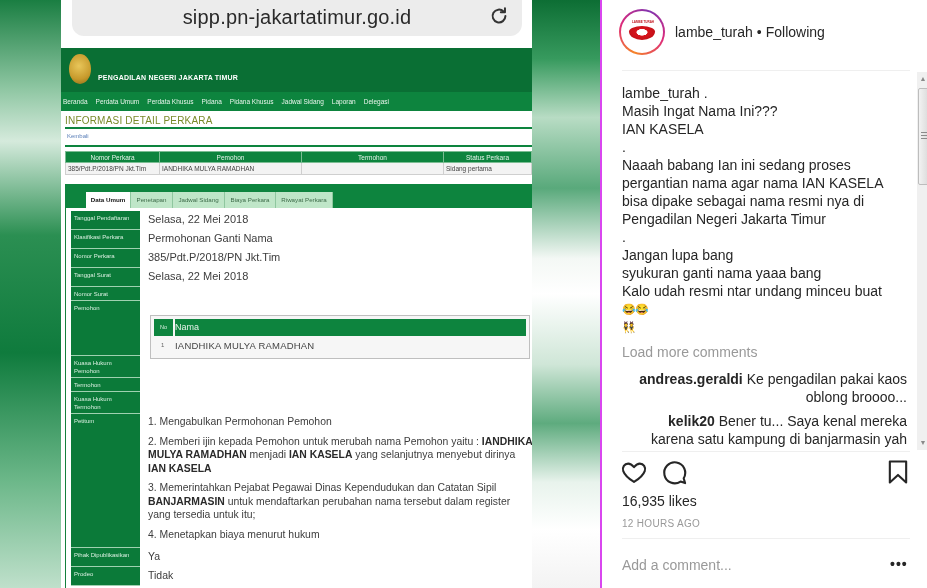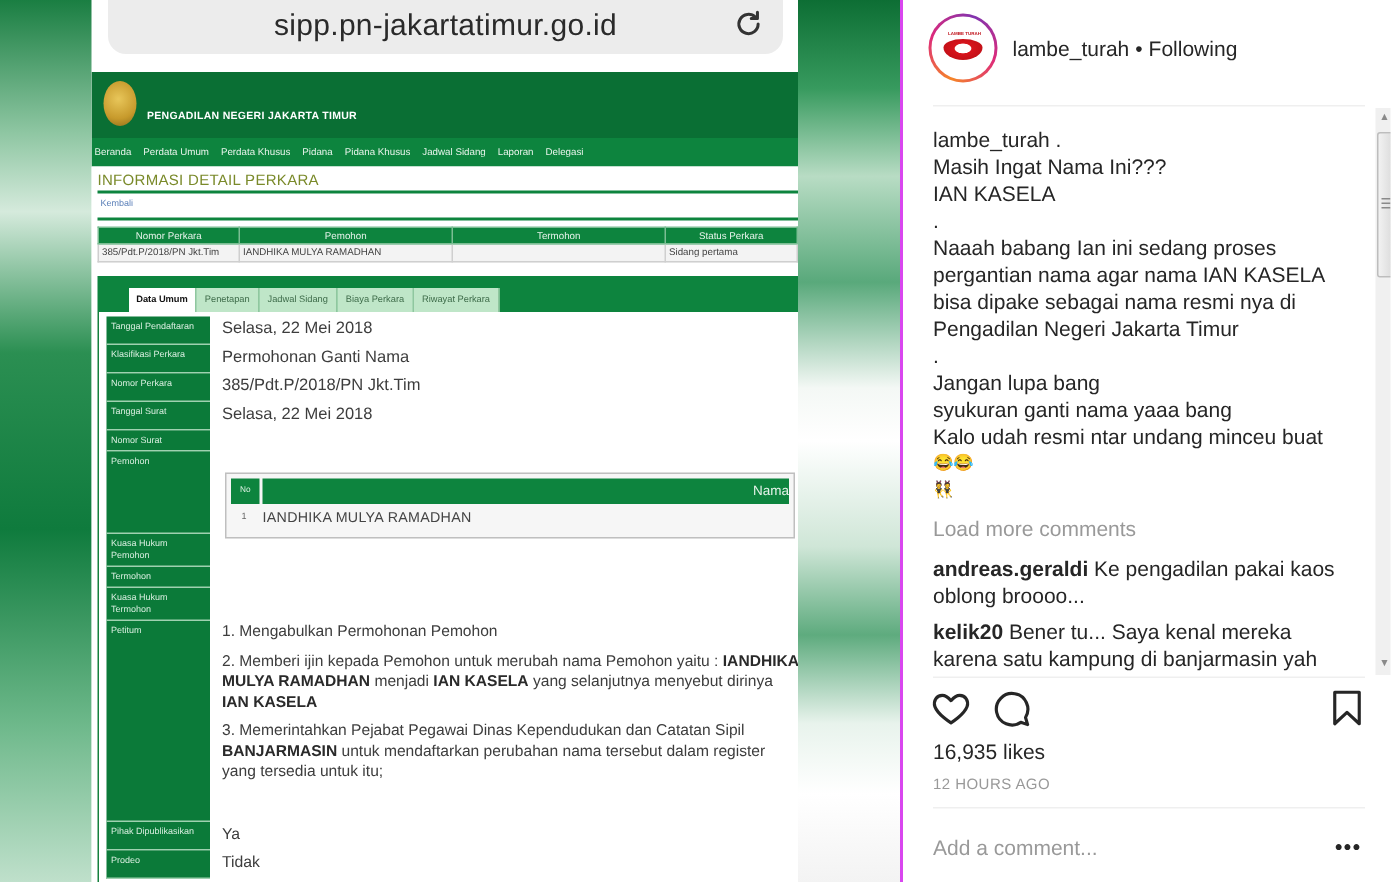--- a/index.html
+++ b/index.html
@@ -83,21 +83,21 @@
     font-size: 6px; padding: 3px 3px; line-height: 8px; border-bottom: 1px solid #9fd1b0;
   }
   .value-text { position: absolute; left: 82px; font-size: 11px; color: #3d3d3d; }
   .pemohon-table {
     position: absolute; left: 84px; top: 107px; width: 380px; height: 44px; border: 1px solid #bfbfbf; background: #f6f6f6;
   }
   .pemohon-table .ph-no {
     position: absolute; left: 3px; top: 3px; width: 19px; height: 17px; background: #0d843e; color: #d9efe0; font-size: 5.5px; line-height: 17px; text-align: center;
   }
   .pemohon-table .ph-nama {
-    position: absolute; left: 24px; top: 3px; right: 3px; height: 17px; background: #0d843e; color: #e6f3ea; font-size: 9px; line-height: 17px; text-align: right;
+    position: absolute; left: 24px; top: 3px; right: 3px; height: 17px; background: #0d843e; color: #e6f3ea; font-size: 9px; line-height: 17px; text-align: left;
   }
   .pemohon-table .ph-idx { position: absolute; left: 10px; top: 26px; font-size: 6px; color: #666; }
   .pemohon-table .ph-name { position: absolute; left: 24px; top: 24px; font-size: 9.5px; color: #444; letter-spacing: 0.2px; }
 
   .petitum { position: absolute; left: 82px; top: 207px; width: 386px; font-size: 10.4px; color: #3d3d3d; line-height: 13.5px; }
   .petitum p { margin-bottom: 6px; }
   .petitum b { color: #2a2a2a; }
 
   
   #ig-panel { position: absolute; left: 600px; top: 0; width: 327px; height: 588px; background: #ffffff; border-left: 2px solid #d946ef; }
@@ -115,21 +115,21 @@
     background: radial-gradient(ellipse at 50% 45%, #ffffff 0%, #ffffff 28%, #d7141c 32%, #b50d14 100%);
   }
   .avatar-text { position: absolute; left: 9px; top: 7px; font-size: 3px; color: #c0121a; font-weight: bold; }
   .ig-username { position: absolute; left: 73px; top: 24px; font-size: 14px; color: #262626; }
   .ig-username .dot { margin: 0 4px; }
   .ig-divider { position: absolute; left: 20px; width: 288px; border-top: 1px solid #efefef; }
 
   .caption { position: absolute; left: 20px; top: 84px; width: 285px; font-size: 14px; color: #262626; line-height: 18px; }
   .caption .line { white-space: nowrap; }
   .load-more { position: absolute; left: 20px; top: 344px; font-size: 14px; color: #999999; }
-  .comment { position: absolute; left: 20px; width: 285px; font-size: 14px; color: #262626; line-height: 18px; }
+  .comment { position: absolute; left: 20px; width: 285px; font-size: 14px; color: #262626; line-height: 18px; text-align: right; }
   .comment .user { font-weight: bold; }
 
   .scrollbar { position: absolute; left: 315px; top: 72px; width: 12px; height: 378px; background: #f0f0f0; }
   .scroll-up, .scroll-down { position: absolute; left: 0; width: 12px; height: 14px; font-size: 7px; color: #8a8a8a; text-align: center; line-height: 14px; }
   .scroll-up { top: 0; } .scroll-down { bottom: 0; }
   .scroll-thumb {
     position: absolute; left: 1px; top: 16px; width: 11px; height: 97px; border: 1px solid #bdbdbd; border-radius: 2px;
     background: linear-gradient(90deg, #f2f2f2, #dcdcdc);
   }
   .scroll-thumb .grip { position: absolute; left: 2px; top: 43px; width: 6px; height: 7px;
@@ -232,20 +232,21 @@
 
         <div class="label-cell" style="top:148px;height:22px">Kuasa Hukum Pemohon</div>
         <div class="label-cell" style="top:170px;height:14px">Termohon</div>
         <div class="label-cell" style="top:184px;height:22px">Kuasa Hukum Termohon</div>
         <div class="label-cell" style="top:206px;height:134px">Petitum</div>
 
         <div class="petitum">
           <p>1. Mengabulkan Permohonan Pemohon</p>
           <p><span>2. Memberi ijin kepada Pemohon untuk merubah nama Pemohon yaitu : </span><b>IANDHIKA MULYA RAMADHAN</b><span> menjadi </span><b>IAN KASELA</b><span> yang selanjutnya menyebut dirinya </span><b>IAN KASELA</b></p>
           <p><span>3. Memerintahkan Pejabat Pegawai Dinas Kependudukan dan Catatan Sipil </span><b>BANJARMASIN</b><span> untuk mendaftarkan perubahan nama tersebut dalam register yang tersedia untuk itu;</span></p>
+          <p>4. Menetapkan biaya menurut hukum</p>
         </div>
 
         <div class="label-cell" style="top:340px;height:19px">Pihak Dipublikasikan</div>
         <div class="value-text" style="top:342px;font-size:10.5px">Ya</div>
 
         <div class="label-cell" style="top:359px;height:19px">Prodeo</div>
         <div class="value-text" style="top:361px;font-size:10.5px">Tidak</div>
       </div>
     </div>
   </div>

